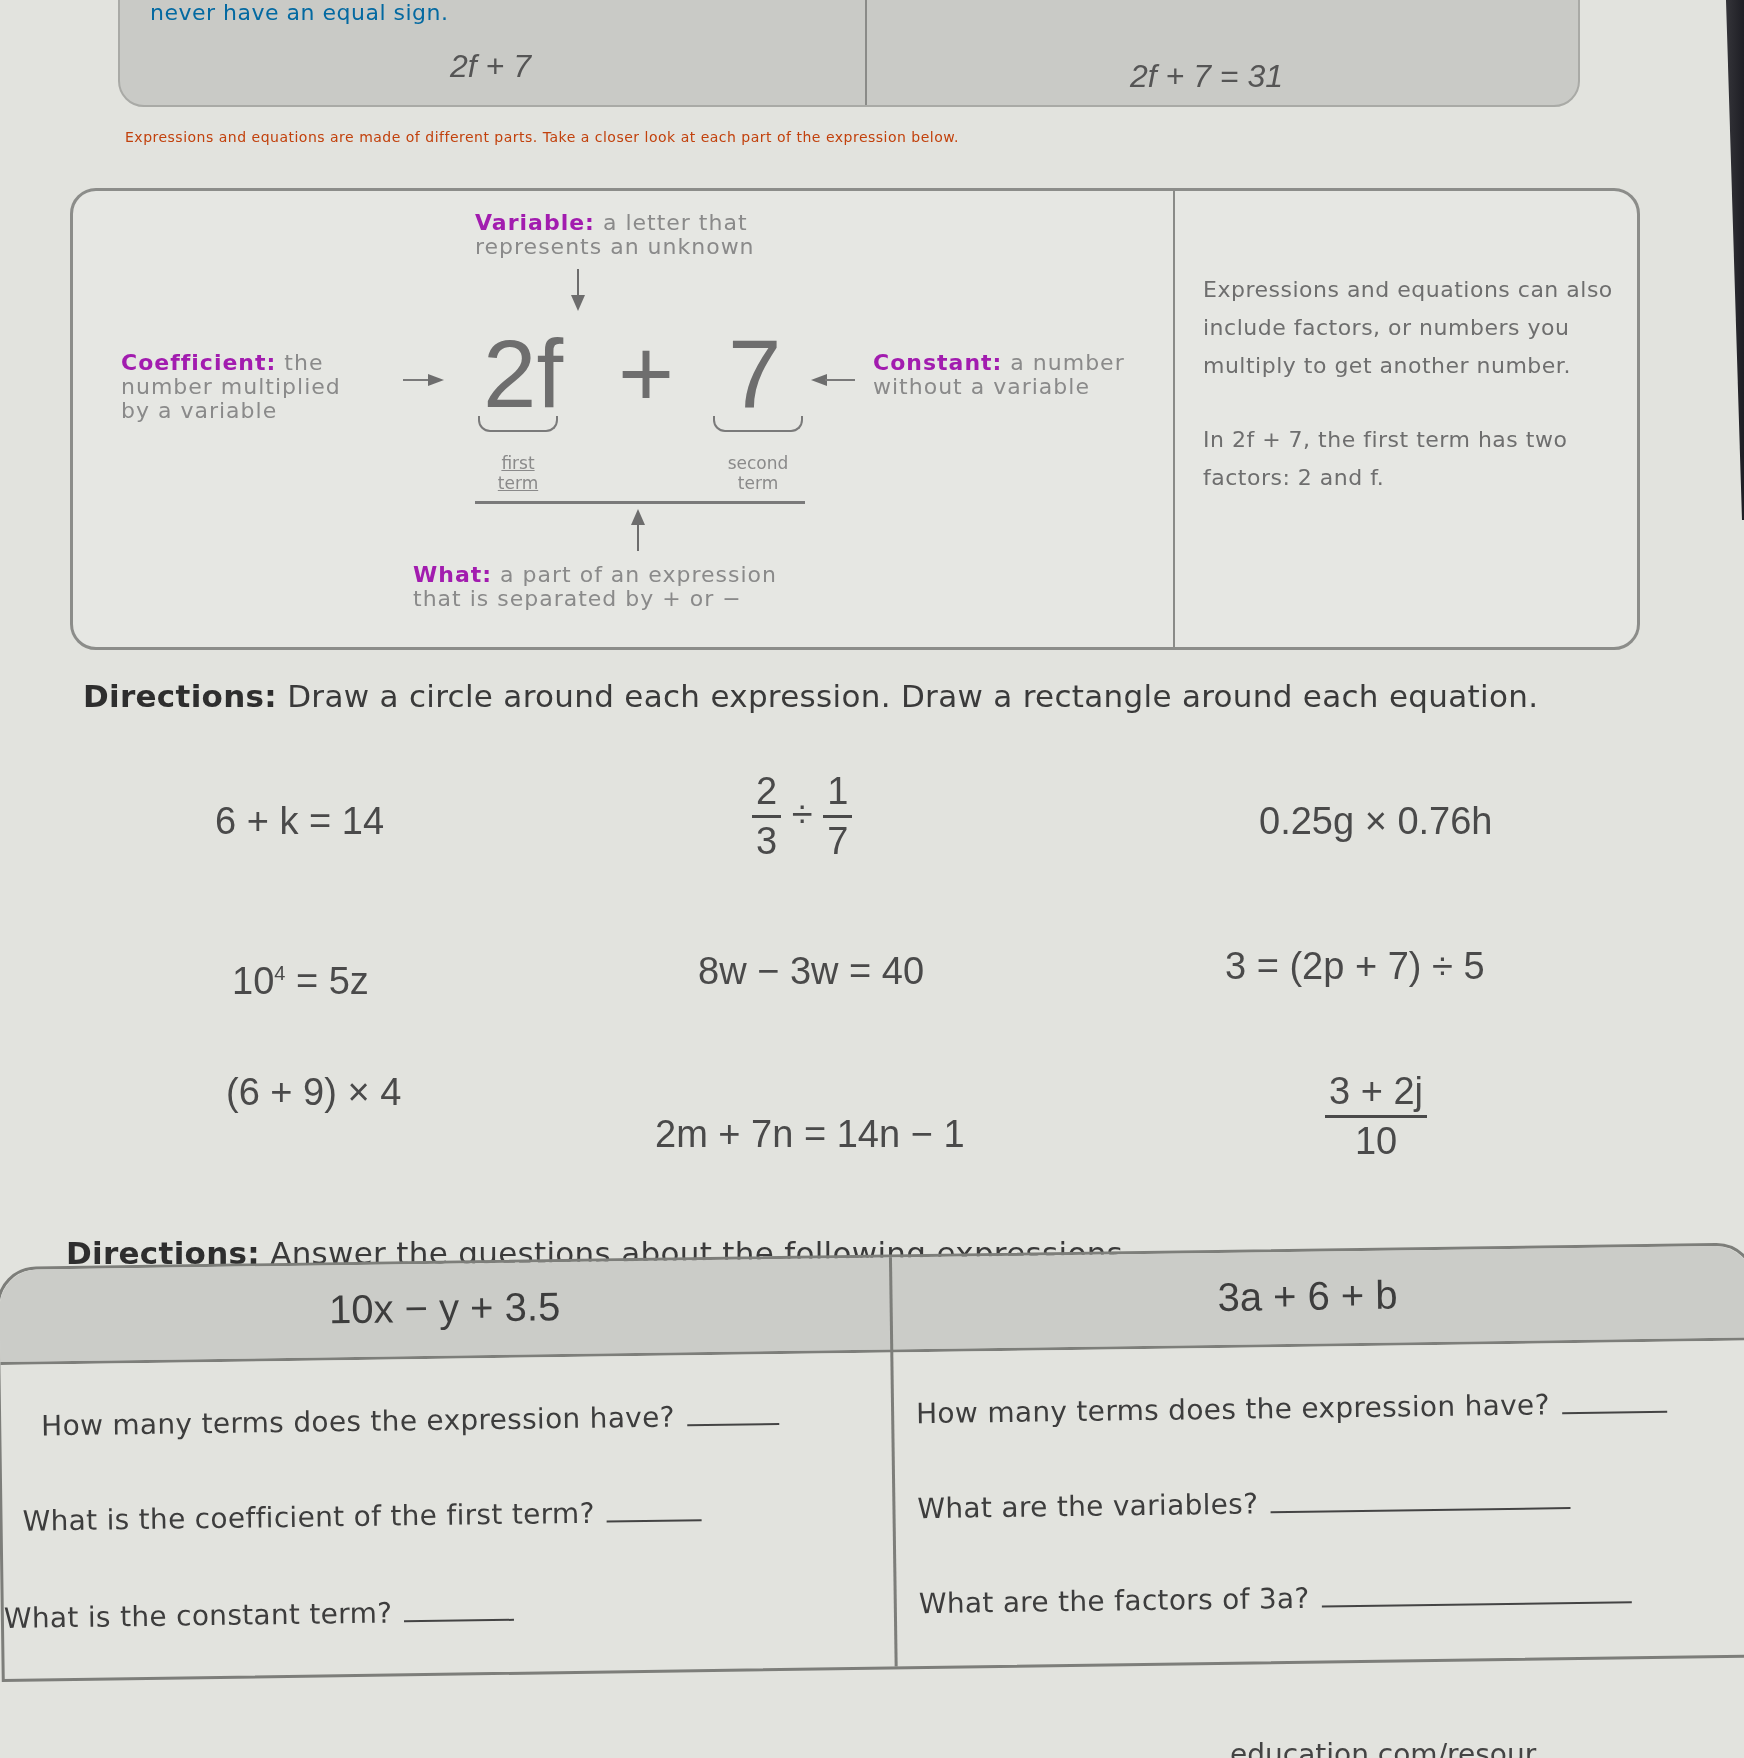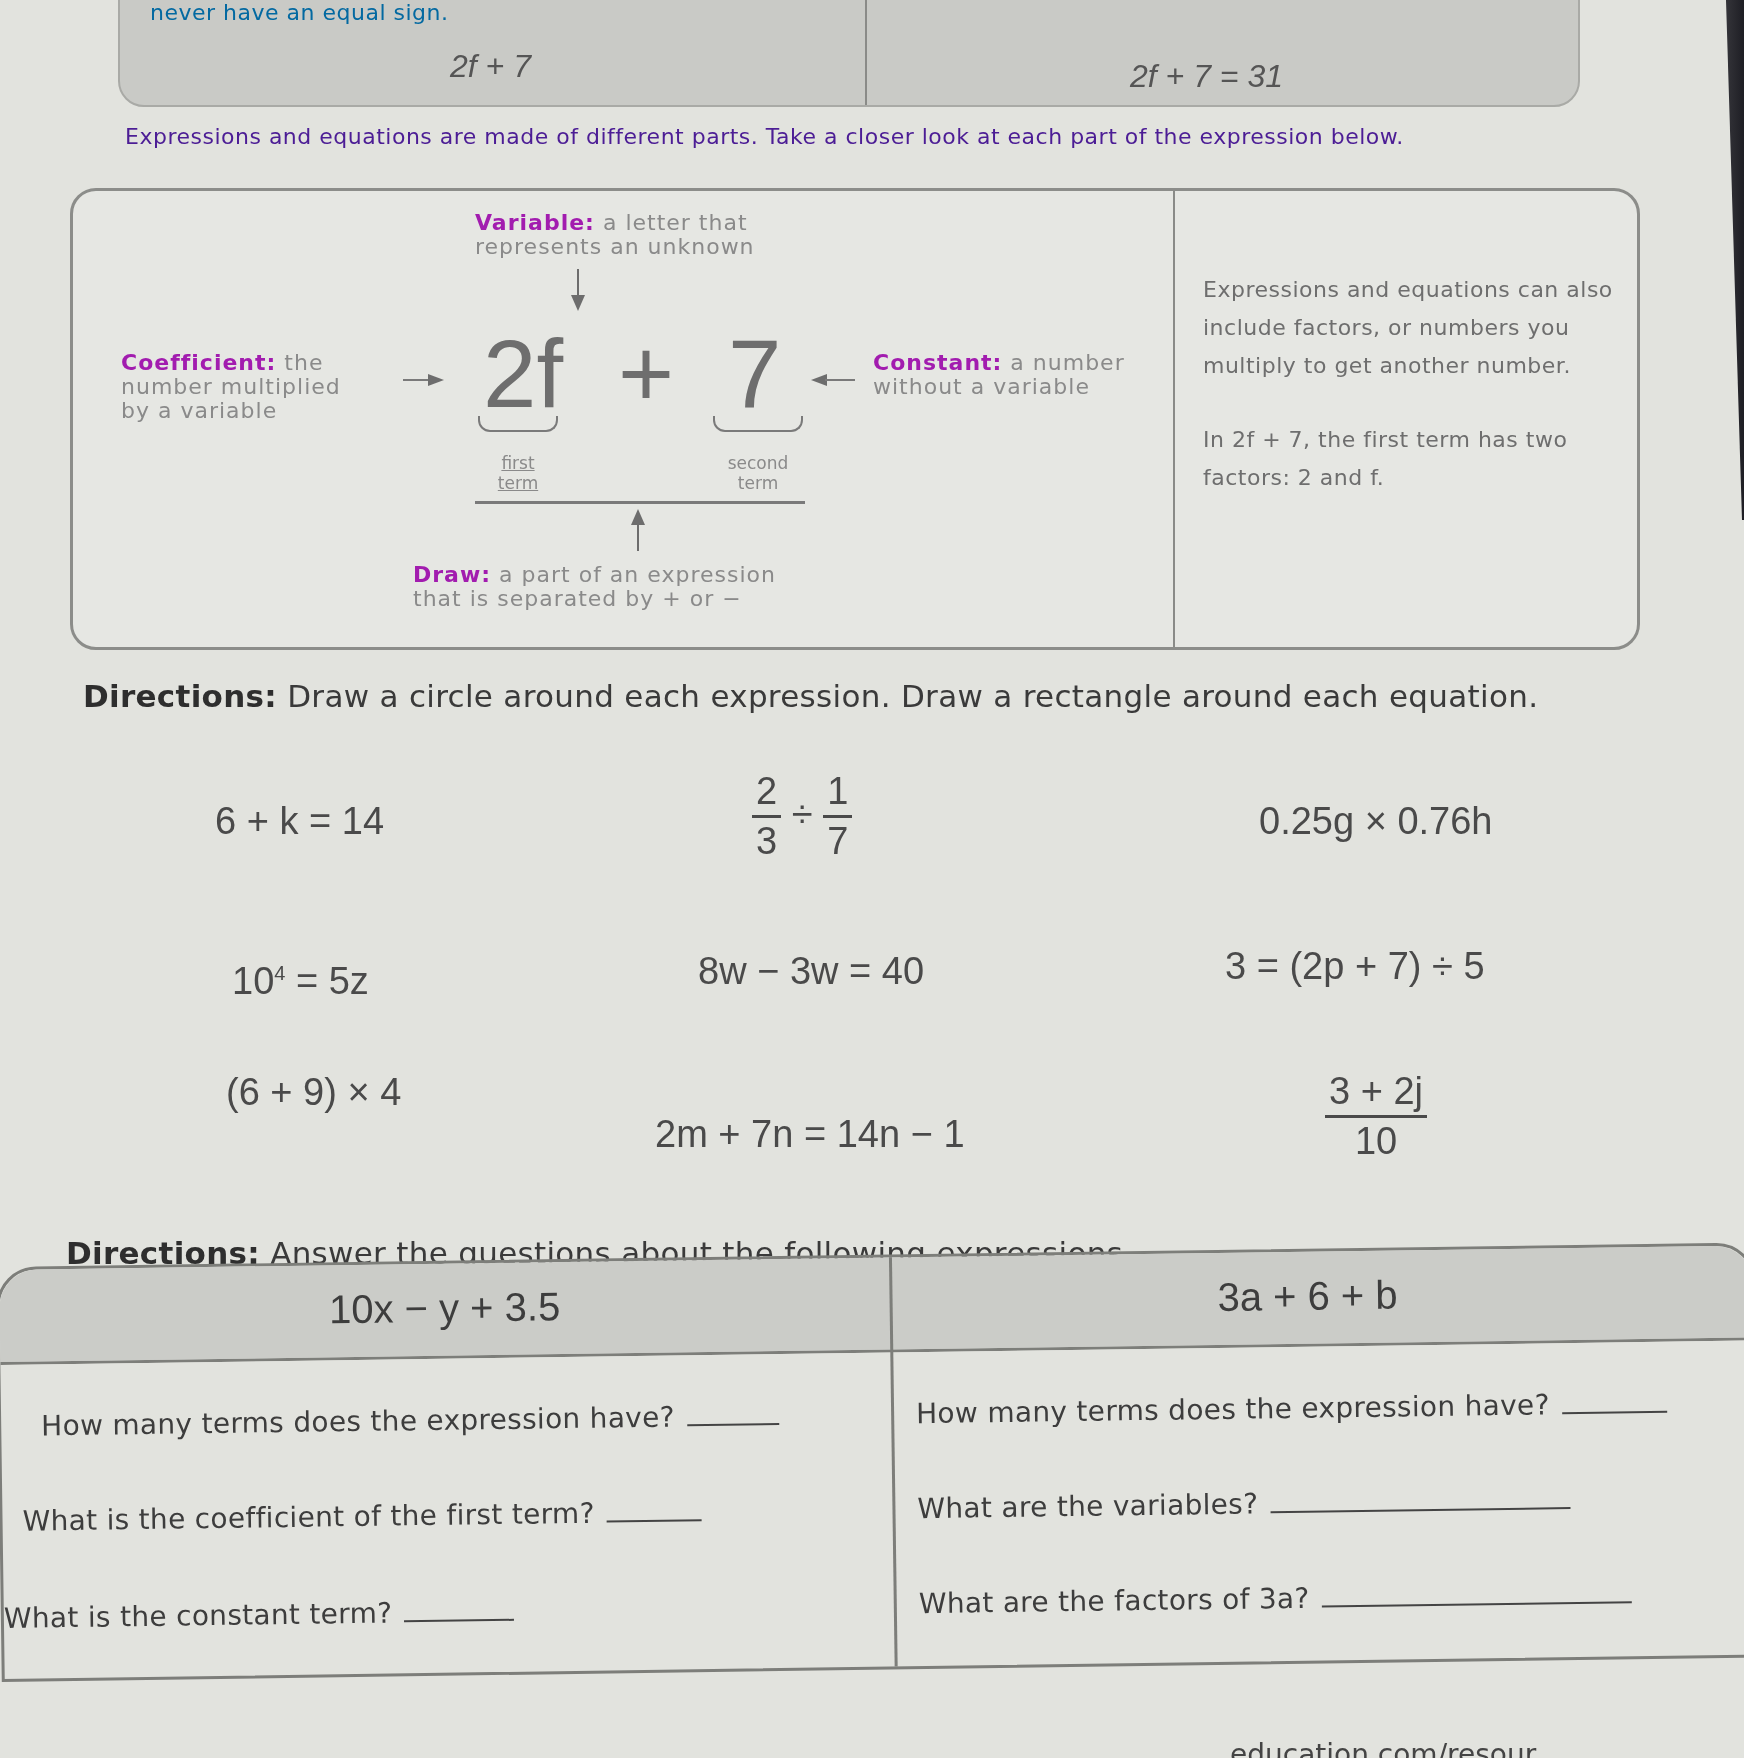--- a/index.html
+++ b/index.html
@@ -25,21 +25,21 @@
   .top-note {
     position: absolute; left: 30px; top: 18px; font-size: 22px; color: #0369a1;
     letter-spacing: 0.5px;
   }
   .top-expr {
     position: absolute; font-size: 32px; color: #555; font-style: italic;
     font-family: "Liberation Sans", sans-serif;
   }
   .intro {
     position: absolute; left: 125px; top: 120px; width: 1300px;
-    font-size: 22px; line-height: 34px; color: #4c1d95; letter-spacing: 0.5px;
+    font-size: 14px; line-height: 34px; color: #c2410c; letter-spacing: 0.5px;
   }
   .diagram {
     position: absolute; left: 70px; top: 188px; width: 1570px; height: 462px;
     border: 3px solid #8c8d8a; border-radius: 26px; background: #e6e7e3;
   }
   .diagram .vdivider {
     position: absolute; left: 1100px; top: 0; bottom: 0; width: 2px; background: #8a8b88;
   }
   .lbl { position: absolute; font-size: 22px; line-height: 24px; color: #8a8a8a; letter-spacing: 1px; }
   .lbl b { color: #a21caf; }
@@ -162,21 +162,21 @@
   </div>
   <div class="small-lbl" style="left:645px; top:262px; width:80px;">
     <span>second</span><br><span>term</span>
   </div>
 
   <div class="hline" style="left:402px; top:310px; width:330px;"></div>
   <div class="arrow-up" style="left:558px; top:318px;"></div>
   <div class="vline" style="left:564px; top:332px; height:28px;"></div>
 
   <div class="lbl" style="left:340px; top:372px;">
-    <b>Draw:</b><span> a part of an expression</span><br>
+    <b>What:</b><span> a part of an expression</span><br>
     <span>that is separated by + or −</span>
   </div>
 
   <div class="side-text">
     <p>Expressions and equations can also include factors, or numbers you multiply to get another number.</p>
     <p>In 2f + 7, the first term has two factors: 2 and f.</p>
   </div>
 </div>
 
 <div class="directions" style="left:83px; top:678px;">

